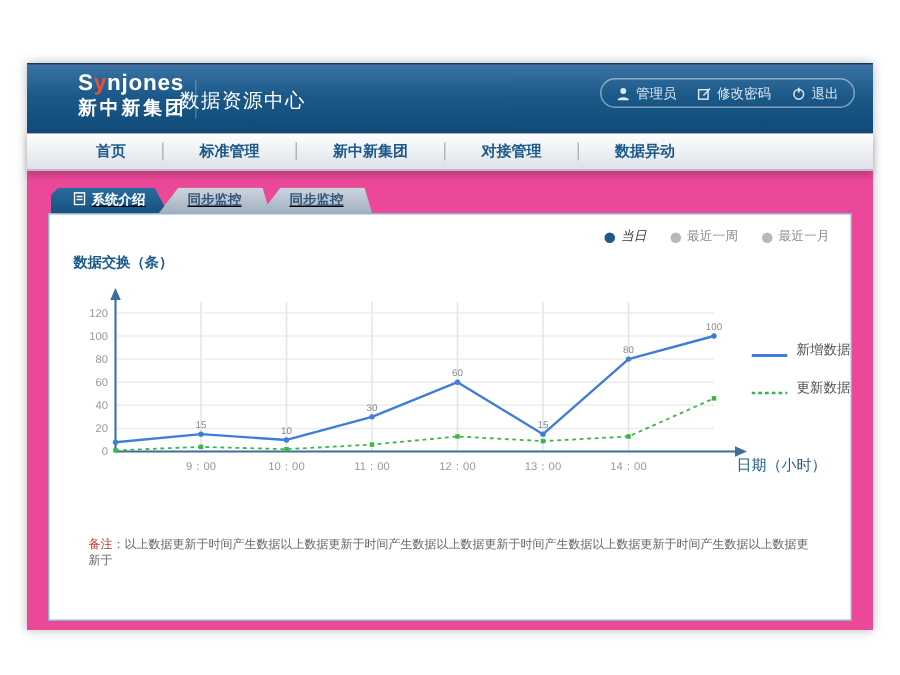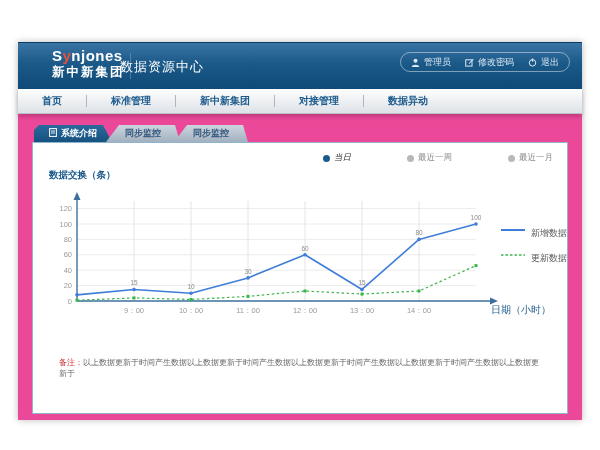--- a/index.html
+++ b/index.html
@@ -29,28 +29,29 @@
     border:1px solid rgba(255,255,255,0.45);border-radius:10px;
     display:flex;align-items:center;padding:0 10px;gap:14px;
   }
   .user-item{display:flex;align-items:center;gap:4px;color:#dce9f4;font-size:9px;cursor:pointer;}
   .user-item svg{display:block;}
   
   .nav{
     height:24px;background:linear-gradient(180deg,#fefefe,#dde2e7);
     border-bottom:1px solid #b9c0c8;display:flex;align-items:center;
     box-shadow:0 3px 4px rgba(0,0,0,0.18);position:relative;z-index:2;
+    padding-left:22px;
   }
   .nav-item{
     color:#1c5a8c;font-size:10px;font-weight:bold;padding:0 24px;cursor:pointer;white-space:nowrap;
   }
   .nav-sep{width:1px;height:12px;background:#aeb6c0;}
   
   .content{position:relative;padding:11px 14px 0;}
-  .tabs{display:flex;height:17px;margin-left:2px;position:relative;z-index:1;}
+  .tabs{display:flex;height:17px;margin-left:2px;position:relative;z-index:1;text-decoration:underline;}
   .tab{
     height:17px;display:flex;align-items:center;justify-content:center;gap:4px;
     font-size:9px;font-weight:bold;cursor:pointer;
   }
   .tab.active{
     width:78px;color:#fff;
     background:linear-gradient(180deg,#2a6a9e,#16527f);
     clip-path:polygon(0 100%,0 5px,5px 0,calc(100% - 9px) 0,100% 100%);
   }
   .tab.inactive{
@@ -63,27 +64,27 @@
   .card{
     position:relative;background:#fff;border:1px solid #90b4cb;
     width:534px;height:270px;
   }
   .filter-row{position:absolute;top:9px;right:14px;display:flex;gap:16px;align-items:center;}
   .radio-option{display:flex;align-items:center;gap:4px;font-size:8.5px;cursor:pointer;}
   .radio-dot{width:7px;height:7px;border-radius:50%;}
   .radio-option.selected .radio-dot{background:#1c5a8c;}
   .radio-option.unselected .radio-dot{background:#b8b8b8;}
   .radio-option.selected{color:#333;font-style:italic;}
-  .radio-option.unselected{color:#8a8a8a;margin-left:40px;}
+  .radio-option.unselected{color:#8a8a8a;}
   .y-axis-title{position:absolute;left:16px;top:26px;color:#1c5a8c;font-size:9.5px;font-weight:bold;}
   .chart{position:absolute;left:14px;top:44px;width:460px;height:140px;}
   svg text{font-family:"Liberation Sans","DejaVu Sans",sans-serif;}
   .x-axis-title{position:absolute;left:458px;top:160px;color:#1c5a8c;font-size:10px;font-weight:normal;white-space:nowrap;}
   .legend{position:absolute;left:468px;top:84px;display:flex;flex-direction:column;gap:12px;}
-  .legend-row{display:flex;align-items:flex-start;gap:6px;font-size:9px;color:#555;white-space:nowrap;}
+  .legend-row{display:flex;align-items:flex-end;gap:6px;font-size:9px;color:#555;white-space:nowrap;}
   .note{position:absolute;left:26px;top:214px;width:486px;font-size:8px;color:#666;line-height:1.4;}
   .note-prefix{color:#cc3333;}
 </style>
 </head>
 <body>
 
 <div class="app">
 
   <div class="header">
     <div class="logo">

